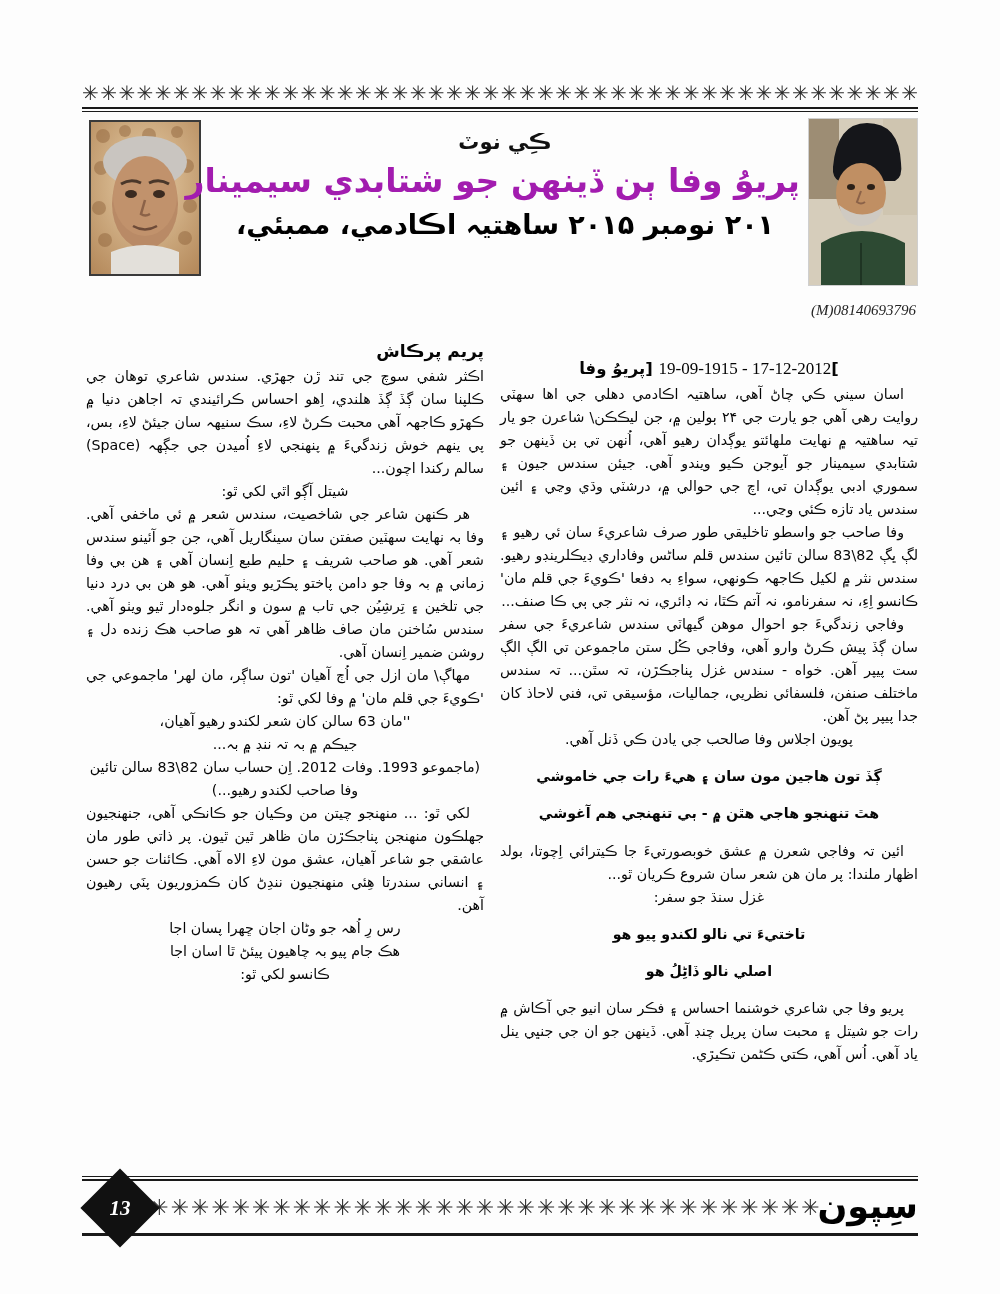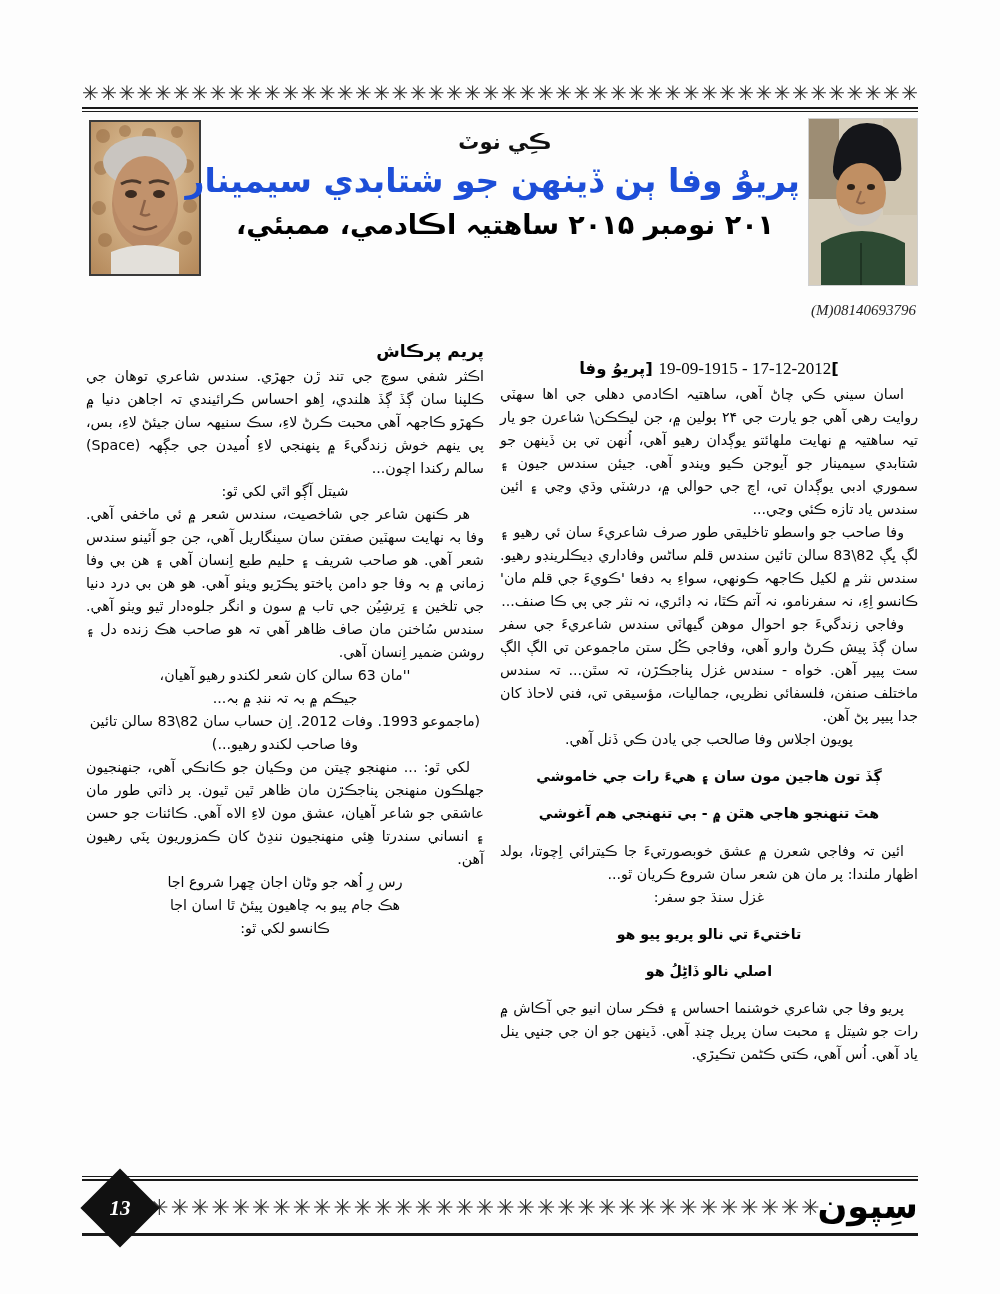--- a/index.html
+++ b/index.html
@@ -85,21 +85,21 @@
     font-size: 21px;
     font-weight: bold;
     color: #111;
     line-height: 1.2;
     margin-bottom: 2px;
   }
   #main-title {
     font-family: "DejaVu Sans", sans-serif;
     font-size: 33px;
     font-weight: bold;
-    color: #1d4ed8;
+    color: #a21caf;
     line-height: 1.45;
     letter-spacing: 0.5px;
     white-space: nowrap;
   }
   #subtitle {
     font-family: "DejaVu Sans", sans-serif;
     font-size: 27px;
     font-weight: bold;
     color: #000;
     line-height: 1.5;
@@ -344,35 +344,36 @@
       <span>]</span><span class="dates">19-09-1915 - 17-12-2012</span> <span>[پريوُ وفا</span>
     </div>
     <p class="para">اسان سيني ڪي چاڻ آهي، ساهتيہ اڪادمي دهلي جي اها سهٽي روايت رهي آهي جو يارت جي ۲۴ ٻولين ۾، جن ليڪڪن\ شاعرن جو يار تيہ ساهتيہ ۾ نهايت ملهائتو يوڳدان رهيو آهي، اُنهن تي ٻن ڏينهن جو شتابدي سيمينار جو آيوجن ڪيو ويندو آهي. جيئن سندس جيون ۽ سموري ادبي يوڳدان تي، اچ جي حوالي ۾، درشٽي وڌي وڃي ۽ ائين سندس ياد تازه ڪئي وڃي...</p>
     <p class="para">وفا صاحب جو واسطو تاخليقي طور صرف شاعريءَ سان ئي رهيو ۽ لڳ ڀڳ 82\83 سالن تائين سندس قلم ساڻس وفاداري ڊيڪلرينڊو رهيو. سندس نثر ۾ لکيل ڪاجهہ ڪونهي، سواءِ بہ دفعا 'ڪويءَ جي قلم مان' ڪانسو اِءِ، نہ سفرنامو، نہ آتم ڪٿا، نہ ڊائري، نہ نثر جي ٻي ڪا صنف...</p>
     <p class="para">وفاجي زندگيءَ جو احوال موهن گيهاٽي سندس شاعريءَ جي سفر سان ڳڏ پيش ڪرڻ وارو آهي، وفاجي ڪُل ستن ماجموعن تي الڳ الڳ ست پيپر آهن. خواه - سندس غزل پناجڪڙن، تہ سٿن... تہ سندس ماختلف صنفن، فلسفائي نظريي، جماليات، مؤسيقي تي، فني لاحاذ کان جدا پيپر پڻ آهن.</p>
     <p class="para center">پويون اجلاس وفا صالحب جي يادن ڪي ڏنل آهي.</p>
     <p class="verse">ڳڏ تون هاجين مون سان ۽ هيءَ رات جي خاموشي</p>
     <p class="verse">هٿ تنهنجو هاجي هٿن ۾ - ٻي تنهنجي هم آغوشي</p>
     <p class="para">ائين تہ وفاجي شعرن ۾ عشق خوبصورتيءَ جا ڪيترائي اِچوتا، بولد اظهار ملندا: پر مان هن شعر سان شروع ڪريان ٿو...</p>
     <p class="para center">غزل سنڌ جو سفر:</p>
-    <p class="verse">تاختيءَ تي نالو پريو پيو هو</p>
+    <p class="verse">تاختيءَ تي نالو لکندو پيو هو</p>
     <p class="verse">اصلي نالو ڏاڻِلُ هو</p>
     <p class="para">پريو وفا جي شاعري خوشنما احساس ۽ فڪر سان انيو جي آڪاش ۾ رات جو شيتل ۽ محبت سان پريل چنڊ آهي. ڏينهن جو ان جي جنڀي ينل ياد آهي. اُس آهي، ڪتي ڪڻمن تڪيڙي.</p>
   </div>
 
   <div class="column" id="col-left">
     <div class="byline">پريم پرڪاش</div>
     <p class="para noindent">اڪثر شفي سوچ جي تند ڙن جهڙي. سندس شاعري توهان جي ڪلپنا سان ڳڏ ڳڏ هلندي، اِهو احساس ڪرائيندي تہ اجاهن دنيا ۾ ڪهڙو ڪاجهہ آهي محبت ڪرڻ لاءِ، سڪ سنيهہ سان جيئڻ لاءِ، بس، پي ينهم خوش زندگيءَ ۾ پنهنجي لاءِ اُميدن جي جڳهہ (Space) سالم رکندا اچون...</p>
     <p class="para center">شيتل آڳو اٿي لکي ٿو:</p>
     <p class="para">هر ڪنهن شاعر جي شاخصيت، سندس شعر ۾ ئي ماخفي آهي. وفا بہ نهايت سهٽين صفتن سان سينگاريل آهي، جن جو آئينو سندس شعر آهي. هو صاحب شريف ۽ حليم طبع اِنسان آهي ۽ هن بي وفا زماني ۾ بہ وفا جو دامن پاختو پڪڙيو ويٺو آهي. هو هن بي درد دنيا جي تلخين ۽ تِرشِيُن جي تاب ۾ سون و انگر جلوه‌دار ٿيو ويٺو آهي. سندس سُاخنن مان صاف ظاهر آهي تہ هو صاحب هڪ زنده دل ۽ روشن ضمير اِنسان آهي.</p>
+    <p class="para">مهاڳ\ مان ازل جي اُڄ آهيان 'تون ساڳر، مان لهر' ماجموعي جي 'ڪويءَ جي قلم مان' ۾ وفا لکي ٿو:</p>
     <p class="para center">''مان 63 سالن کان شعر لکندو رهيو آهيان،</p>
     <p class="para center">جيڪم ۾ بہ تہ ننڊ ۾ بہ...</p>
     <p class="para center">(ماجموعو 1993. وفات 2012. اِن حساب سان 82\83 سالن تائين وفا صاحب لکندو رهيو...)</p>
     <p class="para">لکي ٿو: ... منهنجو چيتن من وڪيان جو ڪانڪي آهي، جنهنجيون جهلڪون منهنجن پناجڪڙن مان ظاهر ٿين ٿيون. پر ذاتي طور مان عاشقي جو شاعر آهيان، عشق مون لاءِ الاه آهي. ڪائنات جو حسن ۽ انساني سندرتا هِئي منهنجيون نندِڻ کان ڪمزوريون پنَي رهيون آهن.</p>
-    <p class="para center">رس رِ اُهہ جو وڻان اجان ڇهرا شروع اجا</p>
+    <p class="para center">رس رِ اُهہ جو وڻان اجان ڇهرا پسان اجا</p>
     <p class="para center">هڪ جام پيو بہ چاهيون پيئڻ ٿا اسان اجا</p>
     <p class="para center">ڪانسو لکي ٿو:</p>
   </div>
 
   <div class="rule" id="bot-rule-1"></div>
   <div class="rule" id="bot-rule-2"></div>
   <div class="ornament-band" id="footer-ornament">
       <span>✳</span>
       <span>✳</span>
       <span>✳</span>

